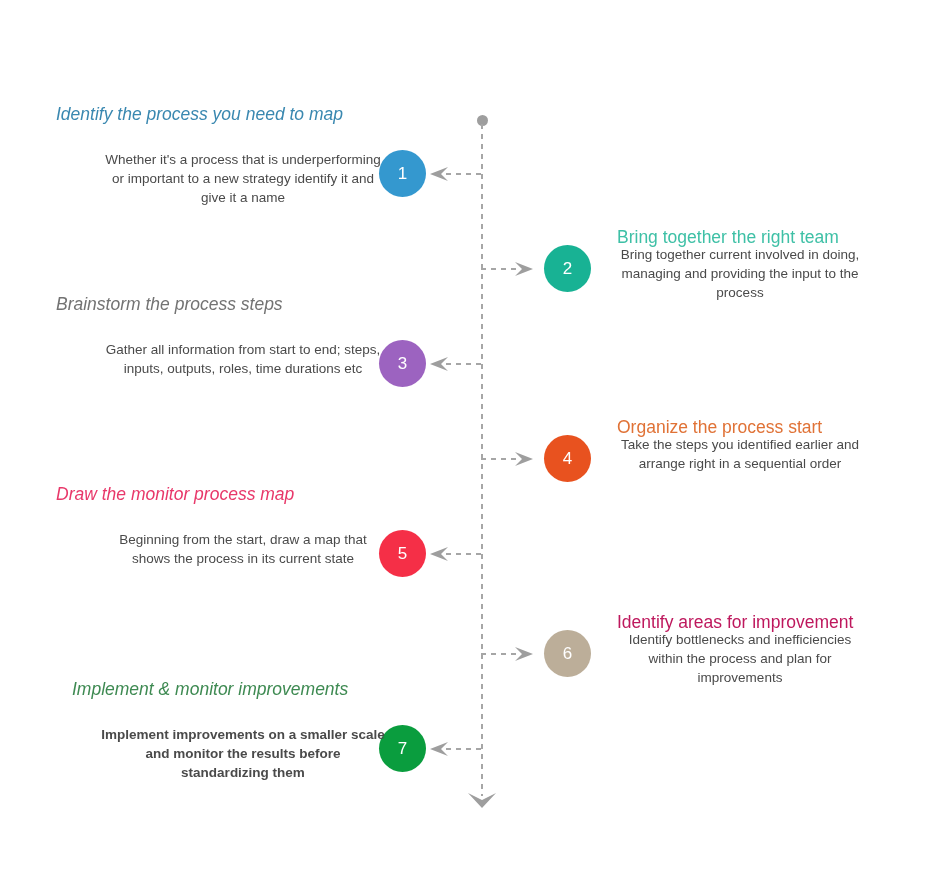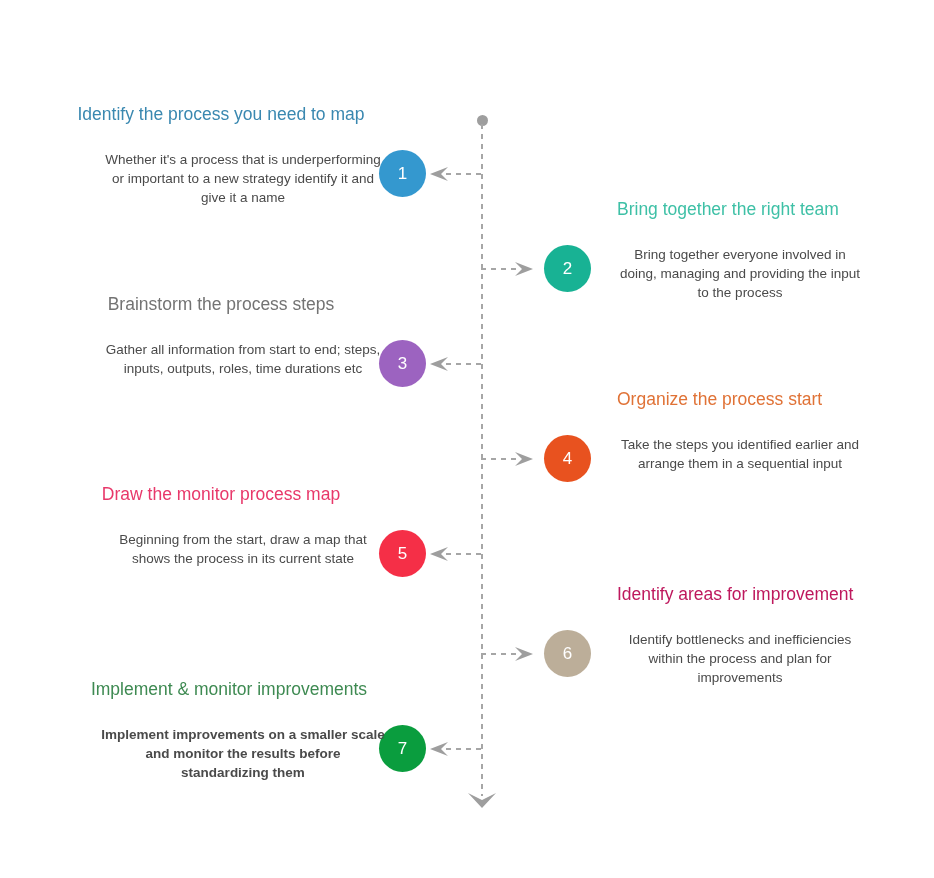--- a/index.html
+++ b/index.html
@@ -99,22 +99,22 @@
   .step.left  .text-block { left: 56px;  width: 330px; text-align: center; }
   .step.right .text-block { left: 548px; width: 340px; text-align: center; }
 
   .step-title {
     font-size: 17.5px;
     line-height: 22px;
     margin: 0;
     font-weight: 400;
     white-space: nowrap;
   }
-  .step.left  .step-title { text-align: center; }
-  .step.right .step-title { text-align: center; }
+  .step.left  .step-title { text-align: left; font-style: italic; }
+  .step.right .step-title { text-align: center; margin-top: 28px; }
 
   .step-desc {
     font-size: 13.5px;
     line-height: 19px;
     color: #4a4a4a;
     margin: 0;
   }
 </style>
 </head>
 <body>
@@ -147,21 +147,21 @@
       <div class="step right" style="top: 245px;">
         <div class="node" style="background: rgb(24, 178, 148);">2</div>
         <div class="connector">
           <div class="conn-dash"></div>
           <div class="conn-head"><svg width="18" height="14" viewBox="0 0 18 14" xmlns="http://www.w3.org/2000/svg">
               <polygon points="18,7 0,0 7,7 0,14" fill="#9e9e9e"></polygon>
             </svg></div>
         </div>
         <div class="text-block">
           <p class="step-title" style="color: rgb(62, 192, 166); position: absolute; top: -47px; left: 69px;">Bring together the right team</p>
-          <p class="step-desc" style="position: absolute; top: 0px; left: 70px; width: 244px;">Bring together everyone involved in doing, managing and providing the input to the process</p>
+          <p class="step-desc" style="position: absolute; top: 0px; left: 70px; width: 244px;">Bring together current involved in doing, managing and providing the input to the process</p>
         </div>
       </div>
       <div class="step left" style="top: 340px;">
         <div class="node" style="background: rgb(156, 99, 192);">3</div>
         <div class="connector">
           <div class="conn-dash"></div>
           <div class="conn-head"><svg width="18" height="14" viewBox="0 0 18 14" xmlns="http://www.w3.org/2000/svg">
               <polygon points="0,7 18,0 11,7 18,14" fill="#9e9e9e"></polygon>
             </svg></div>
         </div>
@@ -173,21 +173,21 @@
       <div class="step right" style="top: 435px;">
         <div class="node" style="background: rgb(232, 82, 31);">4</div>
         <div class="connector">
           <div class="conn-dash"></div>
           <div class="conn-head"><svg width="18" height="14" viewBox="0 0 18 14" xmlns="http://www.w3.org/2000/svg">
               <polygon points="18,7 0,0 7,7 0,14" fill="#9e9e9e"></polygon>
             </svg></div>
         </div>
         <div class="text-block">
           <p class="step-title" style="color: rgb(224, 114, 54); position: absolute; top: -47px; left: 69px;">Organize the process start</p>
-          <p class="step-desc" style="position: absolute; top: 0px; left: 70px; width: 244px;">Take the steps you identified earlier and arrange them in a sequential input</p>
+          <p class="step-desc" style="position: absolute; top: 0px; left: 70px; width: 244px;">Take the steps you identified earlier and arrange right in a sequential order</p>
         </div>
       </div>
       <div class="step left" style="top: 530px;">
         <div class="node" style="background: rgb(245, 47, 71);">5</div>
         <div class="connector">
           <div class="conn-dash"></div>
           <div class="conn-head"><svg width="18" height="14" viewBox="0 0 18 14" xmlns="http://www.w3.org/2000/svg">
               <polygon points="0,7 18,0 11,7 18,14" fill="#9e9e9e"></polygon>
             </svg></div>
         </div>

